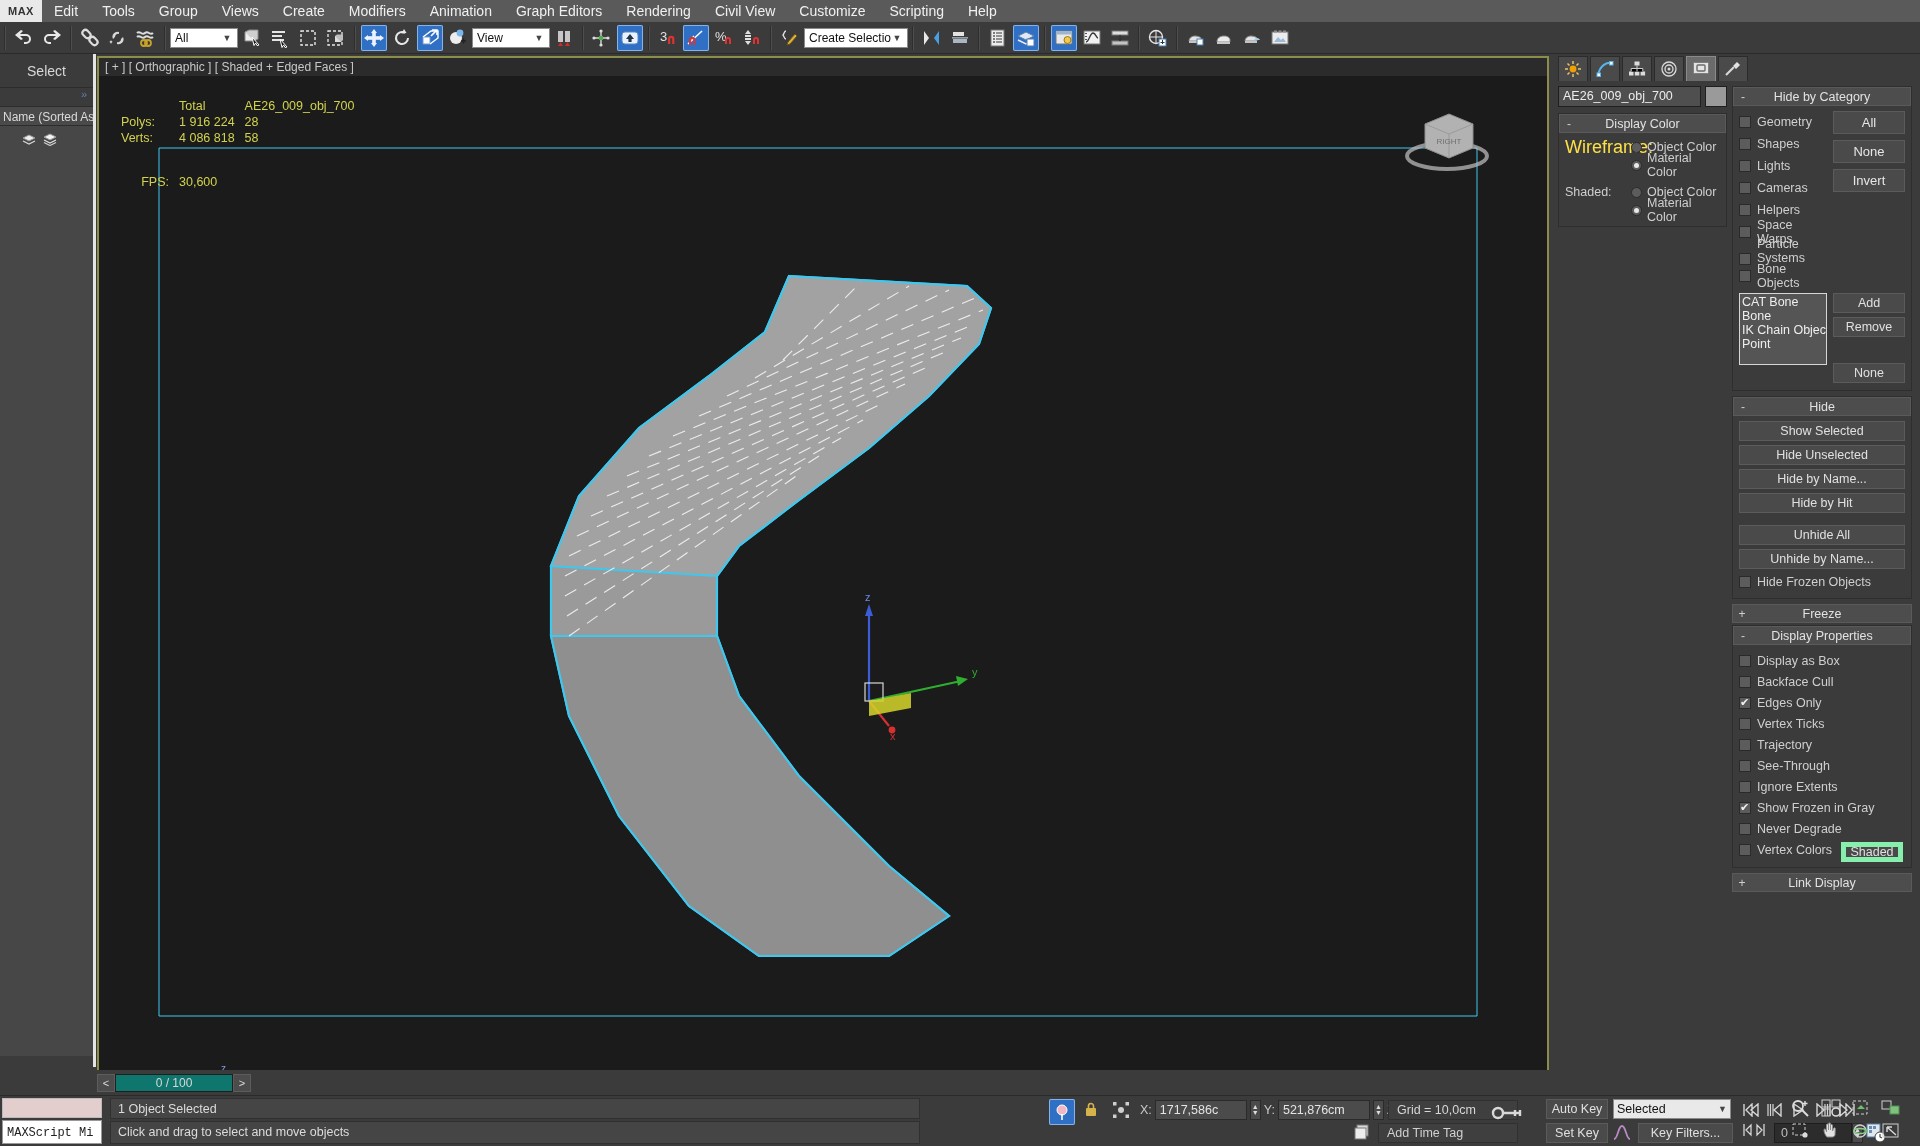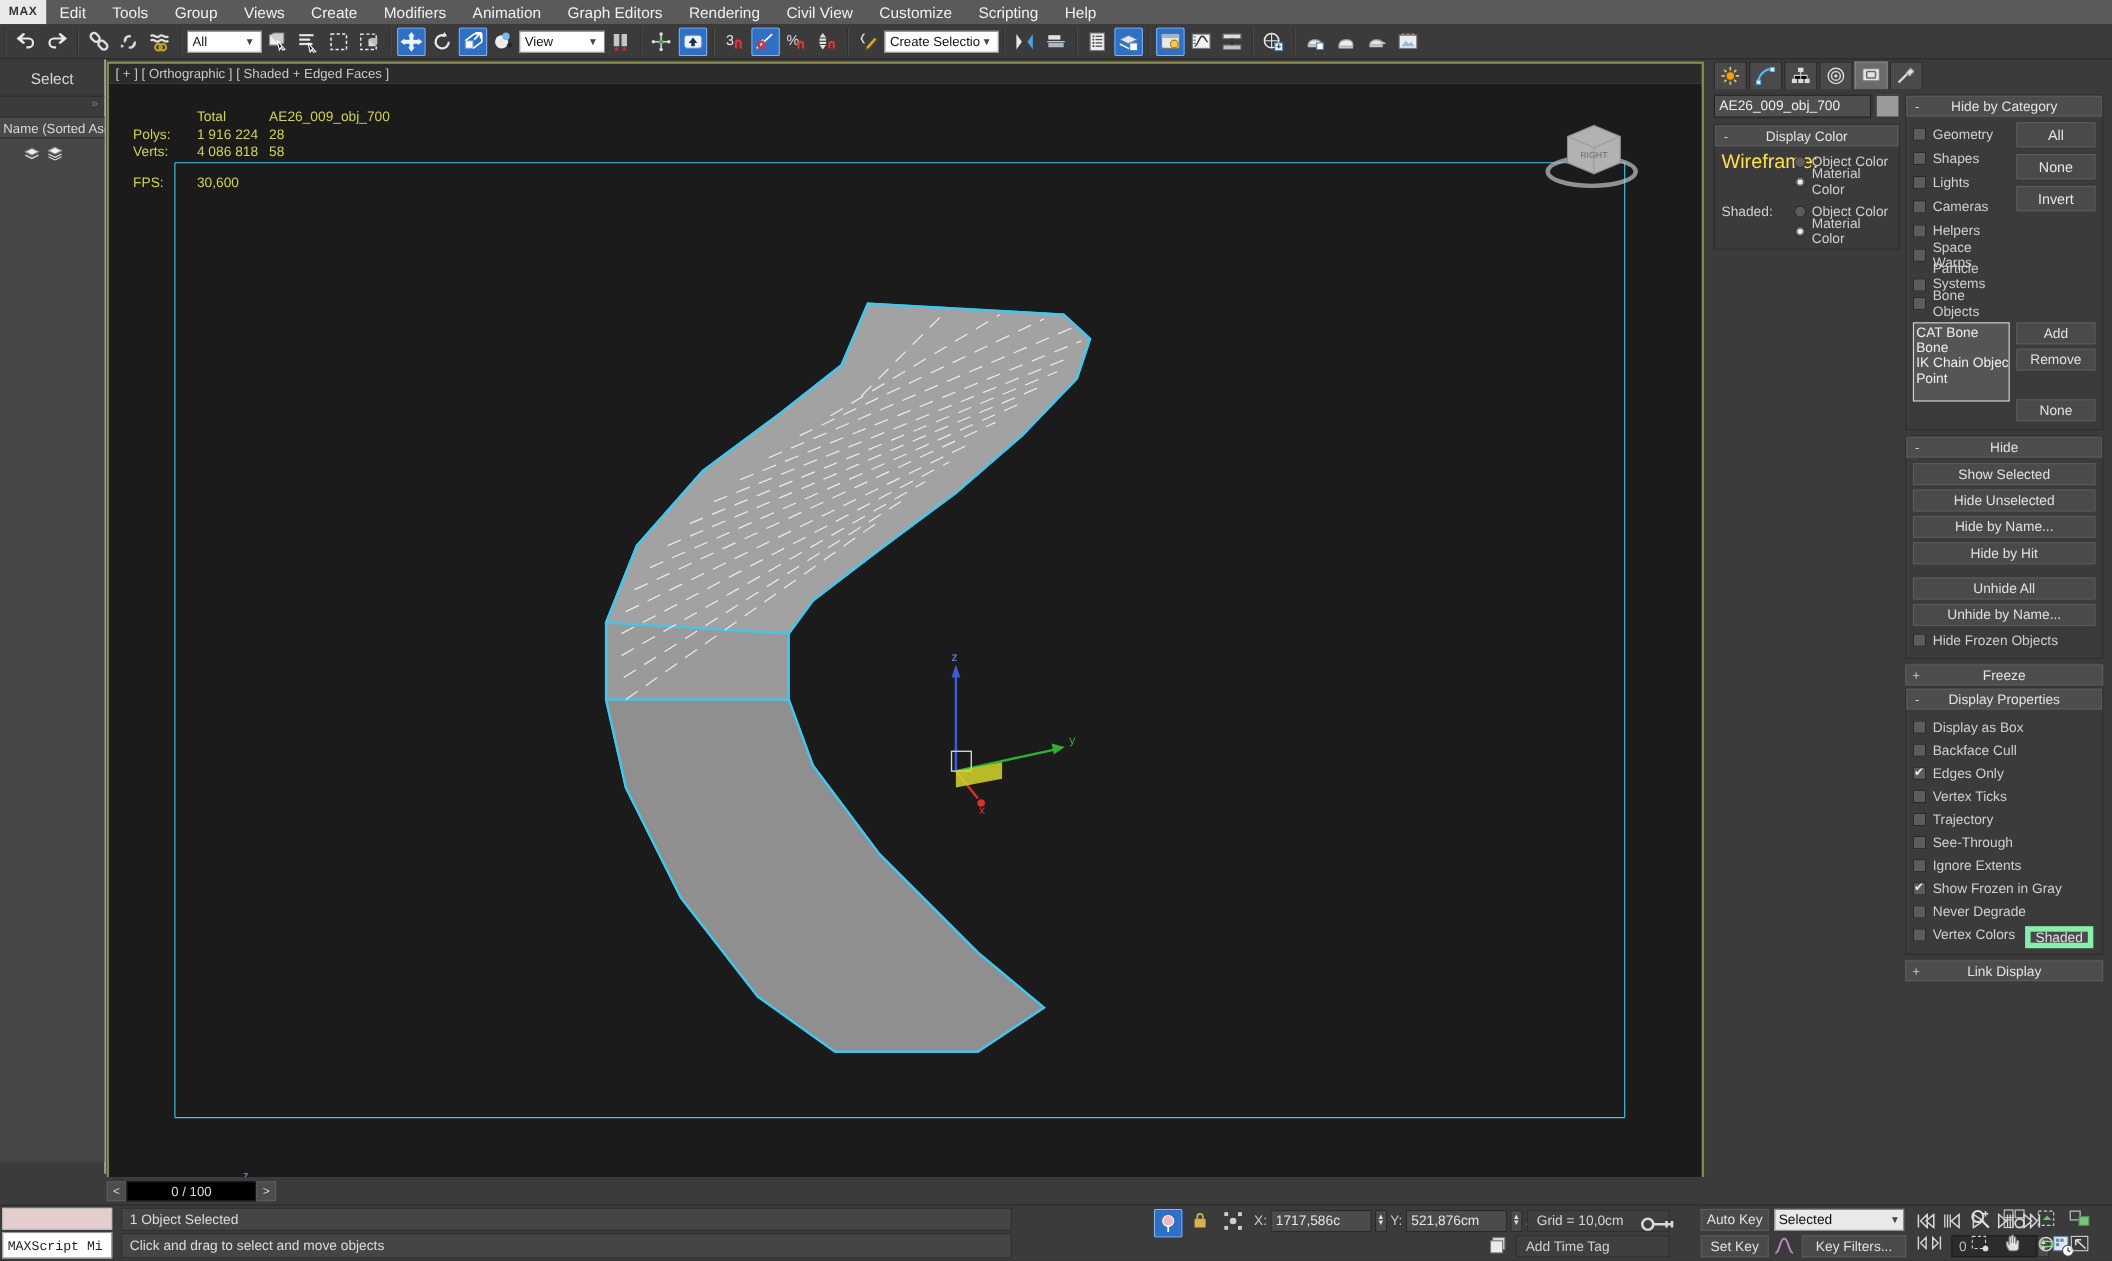--- a/index.html
+++ b/index.html
@@ -32,21 +32,21 @@
   .tbtn svg { display:block; }
   .tbtn.active { background:#2f6fc4; box-shadow:inset 0 0 0 1px #84b4ee; }
   .combo { height:20px; background:#fff; color:#111; border:1px solid #8a8a8a;
            font-size:12px; display:flex; align-items:center; padding:0 4px;
            flex:none; position:relative; }
   .combo .cv { flex:1; overflow:hidden; white-space:nowrap; }
   .combo .arrow { width:12px; text-align:center; color:#444; font-size:9px; }
 
   
   .leftpanel { position:absolute; left:0; top:54px; width:96px; height:1013px;
-               background:#3b3b3b; border-right:1px solid #e5e5e5; }
+               background:#3b3b3b; border-right:3px solid #e5e5e5; }
   .lp-title { height:34px; line-height:34px; text-align:center; color:#d8d8d8;
               font-size:14px; border-bottom:1px solid #2d2d2d; }
   .lp-chev { height:18px; text-align:right; padding-right:6px; color:#5f7fae;
              font-size:11px; }
   .lp-header { height:20px; background:#4a4a4a; color:#dadada; font-size:12px;
                padding-left:3px; line-height:20px; overflow:hidden; white-space:nowrap;
                border-top:1px solid #2d2d2d; border-bottom:1px solid #2d2d2d;}
   .lp-body { height:930px; background:#474747; position:relative; }
   .lp-icons { padding:6px 0 0 22px; display:flex; gap:3px; }
 
@@ -57,21 +57,21 @@
                 padding-left:6px; line-height:18px; }
   .viewport { position:relative; width:100%; height:994px; background:#1b1b1b;
               overflow:hidden; }
 
   
   .stats { position:absolute; left:22px; top:22px; color:#d2d24e; font-size:12.5px;
            line-height:16px; font-family:"Liberation Sans",sans-serif; }
   .stats table { border-collapse:collapse; }
   .stats td { padding:0 10px 0 0; white-space:nowrap; }
   .stats td.lbl { width:58px; }
-  .stats .fps { margin-top:12px; }
+  .stats .fps { margin-top:28px;text-align:right; }
 
   
   .cmdpanel { position:absolute; left:1554px; top:56px; width:366px; height:1014px;
               background:#3b3b3b; }
   .cp-tabs { display:flex; height:26px; padding-left:4px; gap:2px; }
   .cp-tab { width:30px; height:25px; background:#4a4a4a; border:1px solid #2b2b2b;
             border-bottom:none; display:flex; align-items:center; justify-content:center; }
   .cp-tab.sel { background:#6b6b6b; border-color:#8a8a8a; }
   .cp-cols { display:flex; height:986px; }
   .cp-left { width:176px; padding:4px 3px 0 4px; }
@@ -110,21 +110,21 @@
             font-size:13px; display:flex; align-items:center; justify-content:center;
             margin-bottom:6px; }
   .sqbtn { height:20px; background:#4a4a4a; border:1px solid #5b5b5b; color:#e0e0e0;
            font-size:12.5px; display:flex; align-items:center; justify-content:center; }
 
   
   .timeslider { position:absolute; left:97px; top:1072px; width:1452px; height:22px;
                 background:#3b3b3b; display:flex; align-items:center; }
   .ts-btn { width:18px; height:18px; background:#4c4c4c; border:1px solid #5c5c5c;
             color:#ddd; font-size:11px; display:flex; align-items:center; justify-content:center; }
-  .ts-field { width:118px; height:18px; background:#000000; border:1px solid #1f1f1f;
+  .ts-field { width:118px; height:18px; background:#0f766e; border:1px solid #1f1f1f;
               color:#d8d8d8; font-size:12px; display:flex; align-items:center;
               justify-content:center; }
 
   
   .bottom { position:absolute; left:0; top:1095px; width:1920px; height:51px;
             background:#3b3b3b; border-top:1px solid #2a2a2a; }
   .mxs-color { position:absolute; left:2px; top:2px; width:100px; height:20px;
                background:#e4cdcd; border:1px solid #bbb; }
   .mxs-mini { position:absolute; left:2px; top:24px; width:100px; height:24px;
               background:#fff; color:#222; font-family:"Liberation Mono",monospace;

